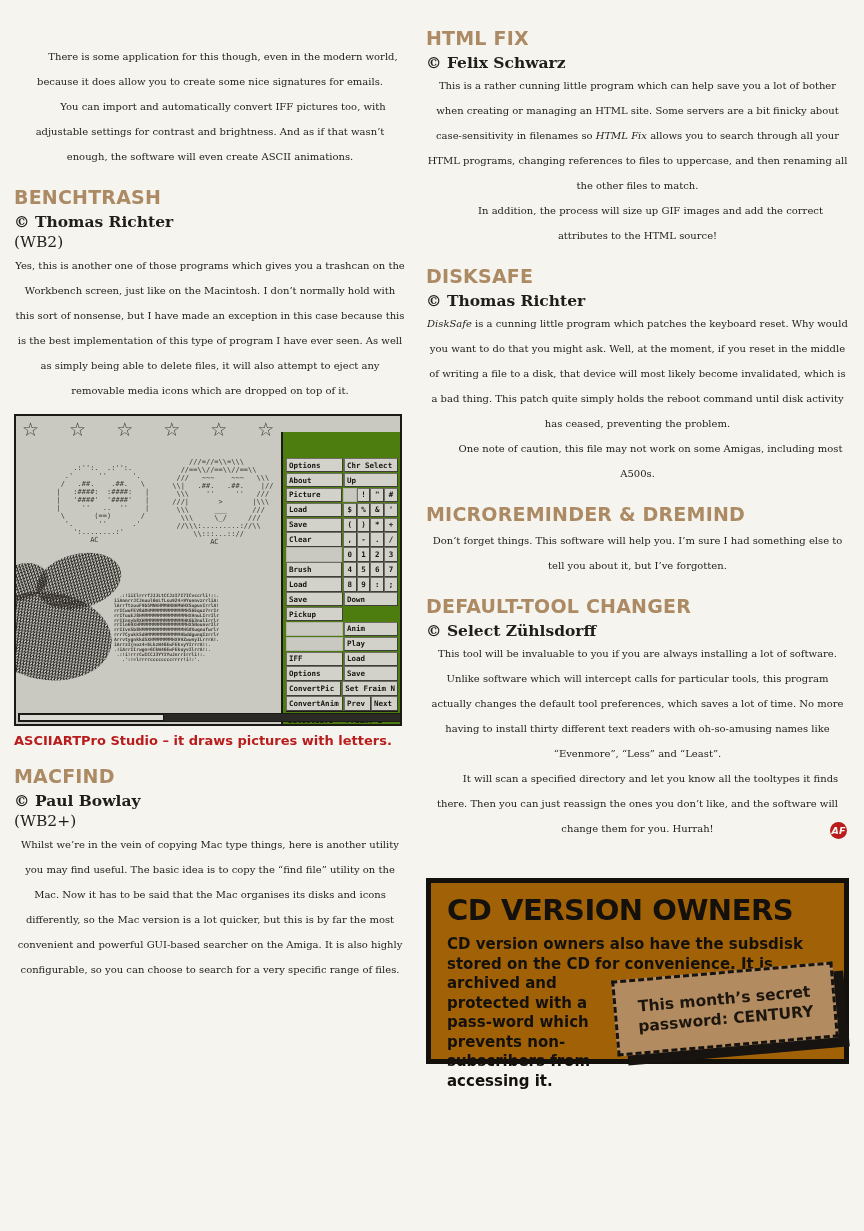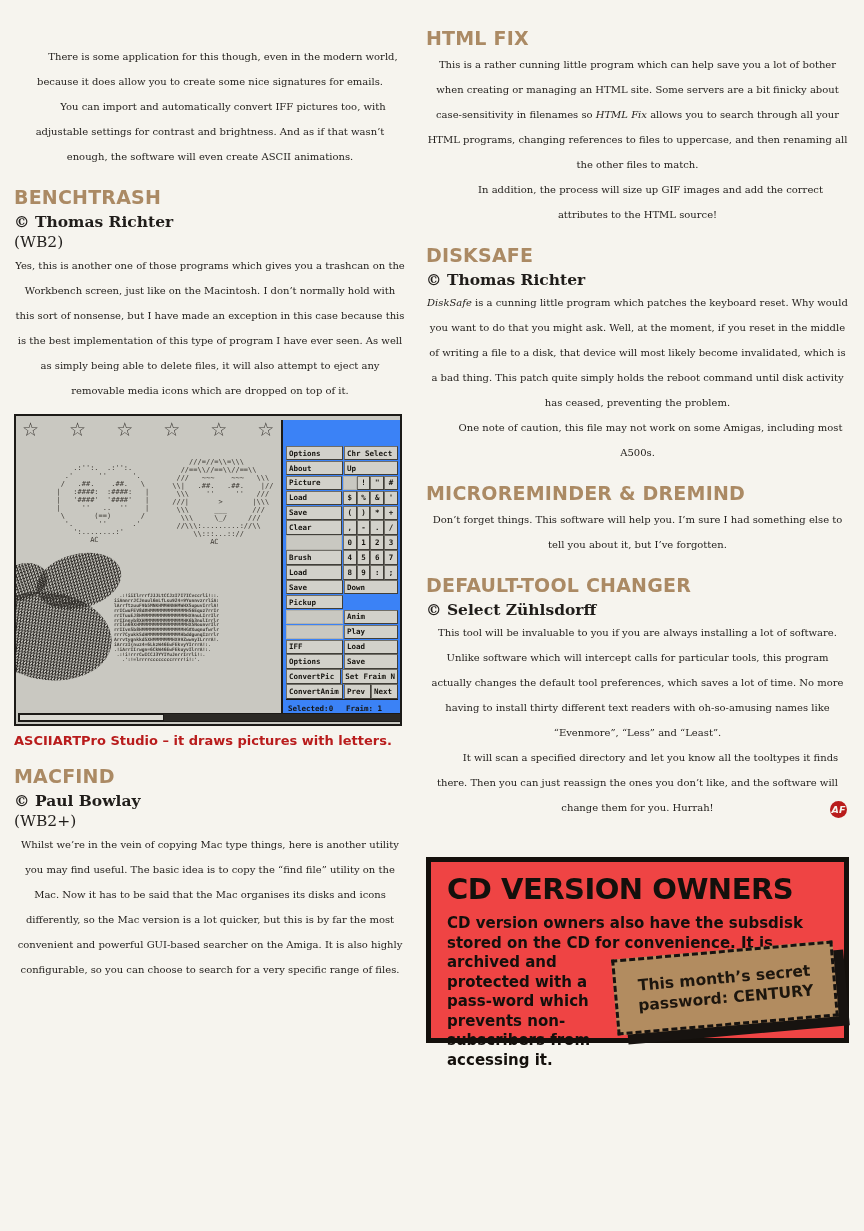--- a/index.html
+++ b/index.html
@@ -51,22 +51,22 @@
   #ear-small { left:-20px; top:148px; width:52px; height:36px; transform:rotate(-18deg); }
   #ear-big   { left:20px;  top:138px; width:86px; height:54px; transform:rotate(-14deg); }
   #head-blob { left:-32px; top:176px; width:128px; height:88px; transform:rotate(8deg); }
 
   .hscroll { position:absolute; left:2px; bottom:2px; width:384px; height:9px;
              background:#2b2925; border:1px solid #1c1a17; }
   .hthumb  { position:absolute; left:0; top:0; width:145px; height:7px;
              background:#dcdbd4; border:1px solid #1c1a17; }
 
   .panel {
-    position:absolute; right:0; top:4px; width:119px; height:294px;
-    border-left:2px solid #1c1a17; background:#3b82f6; padding:26px 2px 0 3px;
+    position:absolute; right:0; top:16px; width:119px; height:294px;
+    border-left:2px solid #1c1a17; background:#4d7c0f; padding:26px 2px 0 3px;
   }
   .prow { display:flex; height:14.4px; margin-bottom:0.5px; align-items:stretch;
           font-family:"DejaVu Sans Mono", monospace; font-size:7.5px; font-weight:bold; color:#16140f; }
   .pleft { width:57px; margin-right:1px; }
   .pright { display:flex; flex:1; }
   .pbtn {
     background:#d2d1ca; border:1px solid #6f6d66;
     border-right-color:#403e38; border-bottom-color:#403e38;
     display:flex; align-items:center; padding:0 2px; overflow:hidden; white-space:nowrap;
   }
@@ -84,21 +84,21 @@
   
   .hurrah-wrap { position:relative; }
   .af-logo {
     position:absolute; right:2px; bottom:2px; width:17px; height:17px;
     background:#b91c1c; color:#f6f4ee; border-radius:50%;
     font-family:"DejaVu Sans", sans-serif; font-weight:bold; font-style:italic;
     font-size:9.5px; display:flex; align-items:center; justify-content:center;
   }
 
   .cdbox {
-    margin-top:37px; border:5px solid #14100c; background:#ef4444;
+    margin-top:37px; border:5px solid #14100c; background:#a16207;
     padding:10px 16px 16px 16px; position:relative; width:423px; height:186px;
   }
   .cd-title {
     font-family:"DejaVu Sans", sans-serif; font-weight:bold;
     font-size:29px; letter-spacing:-0.5px; color:#14100c; margin-bottom:8px;
   }
   .cd-body {
     font-family:"DejaVu Sans", sans-serif; font-weight:bold;
     font-size:15px; line-height:19.5px; color:#14100c;
   }
@@ -308,20 +308,21 @@
 
   <div class="sec-head">MACFIND</div>
   <div class="credit">© Paul Bowlay</div>
   <div class="wbver">(WB2+)</div>
   <p class="body">Whilst we’re in the vein of copying Mac type things, here is another utility you may find useful. The basic idea is to copy the “find file” utility on the Mac. Now it has to be said that the Mac organises its disks and icons differently, so the Mac version is a lot quicker, but this is by far the most convenient and powerful GUI-based searcher on the Amiga. It is also highly configurable, so you can choose to search for a very specific range of files.</p>
 </div>
 
 <div class="col col-right">
 
   <div class="sec-head" style="margin-top:0;">HTML FIX</div>
+  <div class="credit">© Felix Schwarz</div>
   <p class="body"><span>This is a rather cunning little program which can help save you a lot of bother when creating or managing an HTML site. Some servers are a bit finicky about case-sensitivity in filenames so </span><span class="it">HTML Fix</span><span> allows you to search through all your HTML programs, changing references to files to uppercase, and then renaming all the other files to match.</span></p>
   <p class="body indent">In addition, the process will size up GIF images and add the correct attributes to the HTML source!</p>
 
   <div class="sec-head">DISKSAFE</div>
   <div class="credit">© Thomas Richter</div>
   <p class="body"><span class="it">DiskSafe</span><span> is a cunning little program which patches the keyboard reset. Why would you want to do that you might ask. Well, at the moment, if you reset in the middle of writing a file to a disk, that device will most likely become invalidated, which is a bad thing. This patch quite simply holds the reboot command until disk activity has ceased, preventing the problem.</span></p>
   <p class="body indent">One note of caution, this file may not work on some Amigas, including most A500s.</p>
 
   <div class="sec-head">MICROREMINDER &amp; DREMIND</div>
   <p class="body">Don’t forget things. This software will help you. I’m sure I had something else to tell you about it, but I’ve forgotten.</p>

